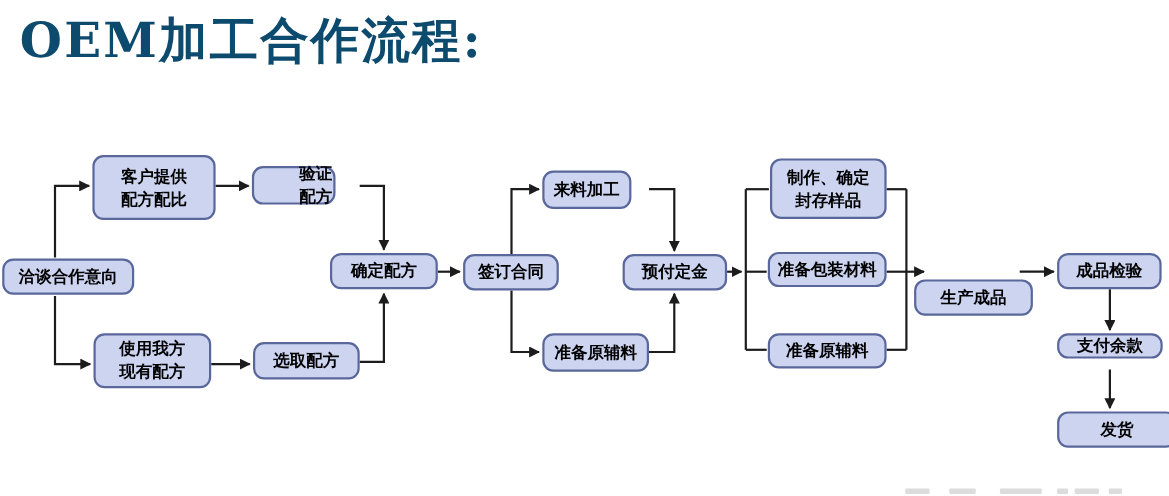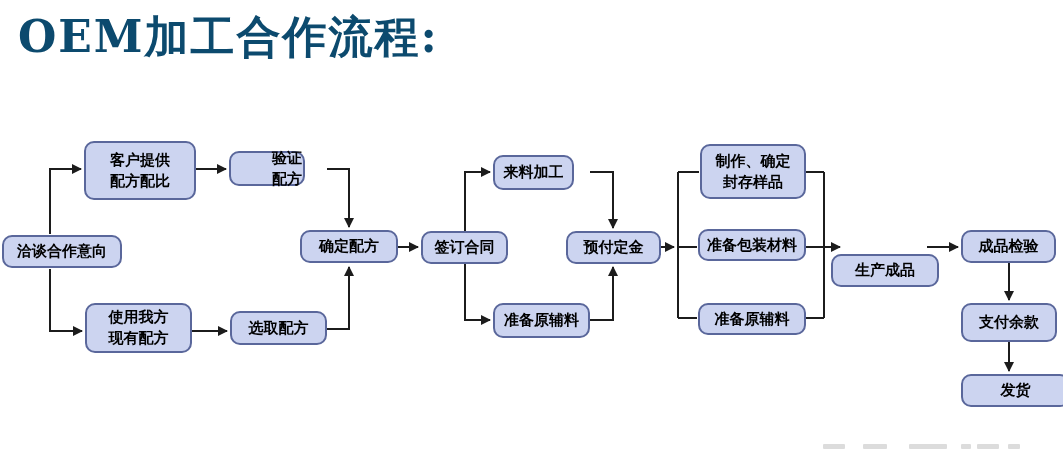--- a/index.html
+++ b/index.html
@@ -116,21 +116,21 @@
 <div class="node" style="left:421px; top:231px; width:87px;  height:33px;">签订合同</div>
 <div class="node" style="left:493px; top:155px; width:81px;  height:35px;">来料加工</div>
 <div class="node" style="left:493px; top:303px; width:97px;  height:35px;">准备原辅料</div>
 <div class="node" style="left:566px; top:231px; width:95px;  height:33px;">预付定金</div>
 <div class="node" style="left:700px; top:144px; width:106px; height:55px;">制作、确定
 封存样品</div>
 <div class="node" style="left:698px; top:229px; width:108px; height:32px;">准备包装材料</div>
 <div class="node" style="left:698px; top:303px; width:108px; height:32px;">准备原辅料</div>
 <div class="node" style="left:831px; top:230px; width:108px;  height:33px;margin-top:24px;">生产成品</div>
 <div class="node" style="left:961px; top:230px; width:95px;  height:33px;">成品检验</div>
-<div class="node" style="left:961px; top:303px; width:96px;  height:39px;">支付余款</div>
+<div class="node" style="left:961px; top:303px; width:96px;  height:23px;">支付余款</div>
 <div class="node" style="left:961px; top:374px; width:109px;  height:33px;">发货</div>
 
 <div class="watermark">
   <span style="width:22px; margin-left:8px;"></span>
   <span style="width:24px; margin-left:18px;"></span>
   <span style="width:38px; margin-left:22px;"></span>
   <span style="width:10px; margin-left:14px;"></span>
   <span style="width:22px; margin-left:6px;"></span>
   <span style="width:12px; margin-left:9px;"></span>
 </div>

